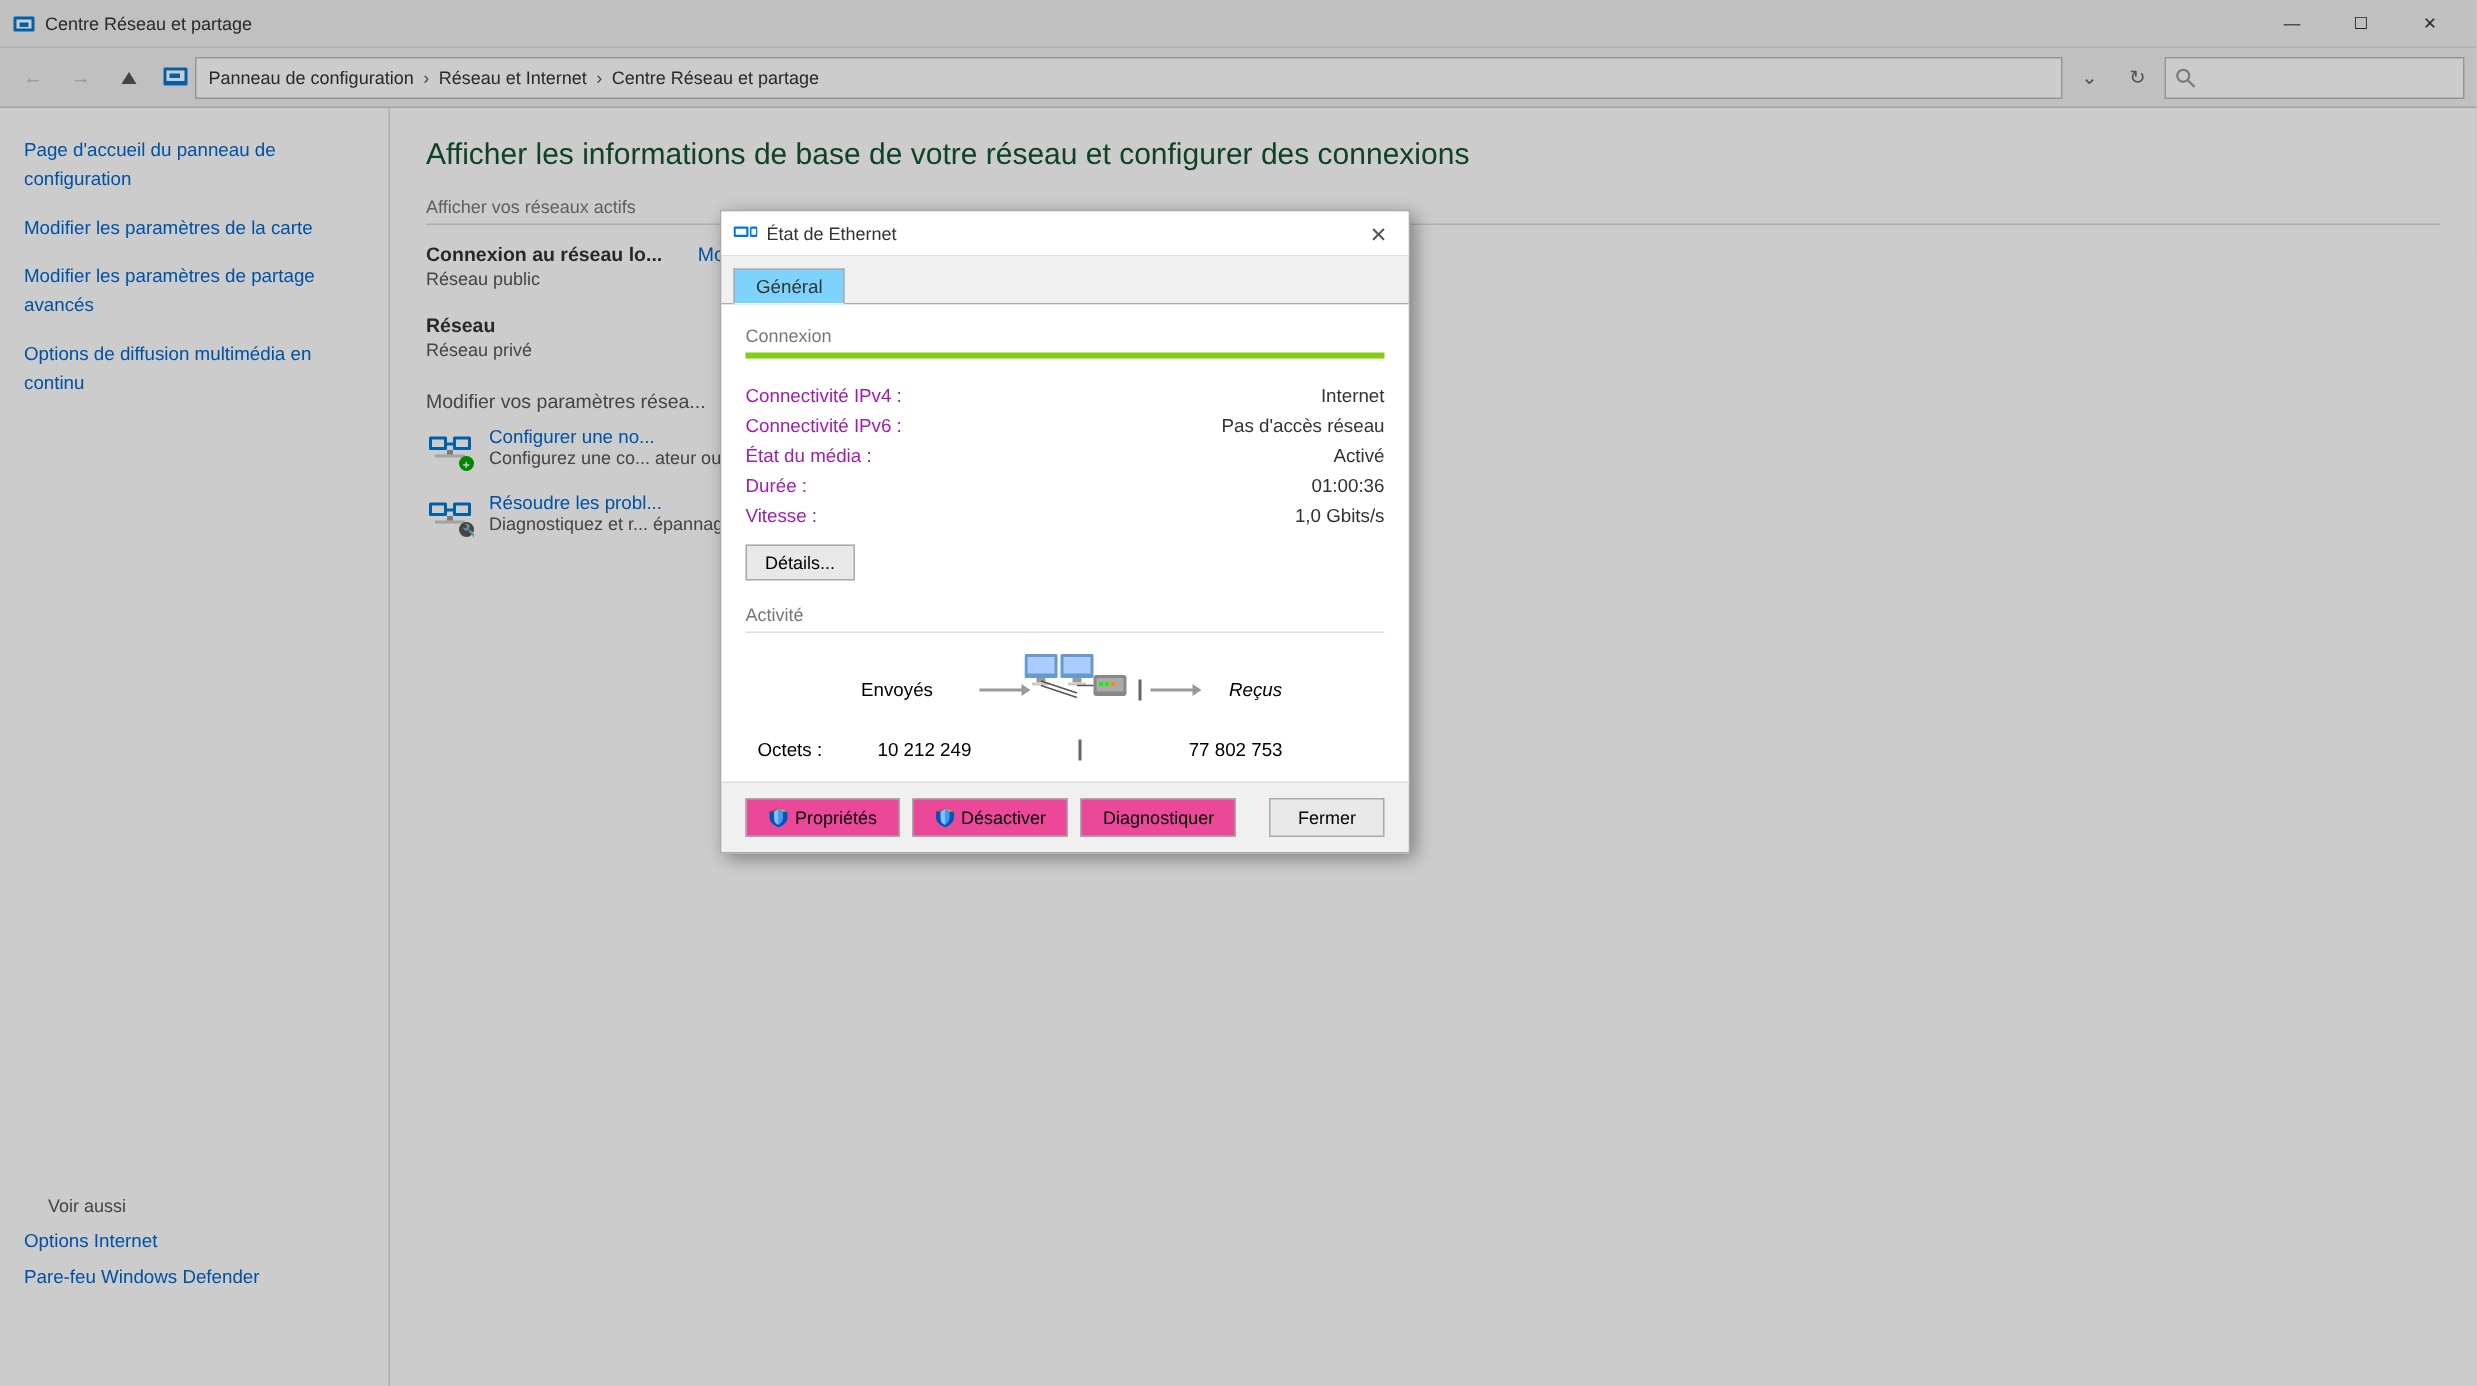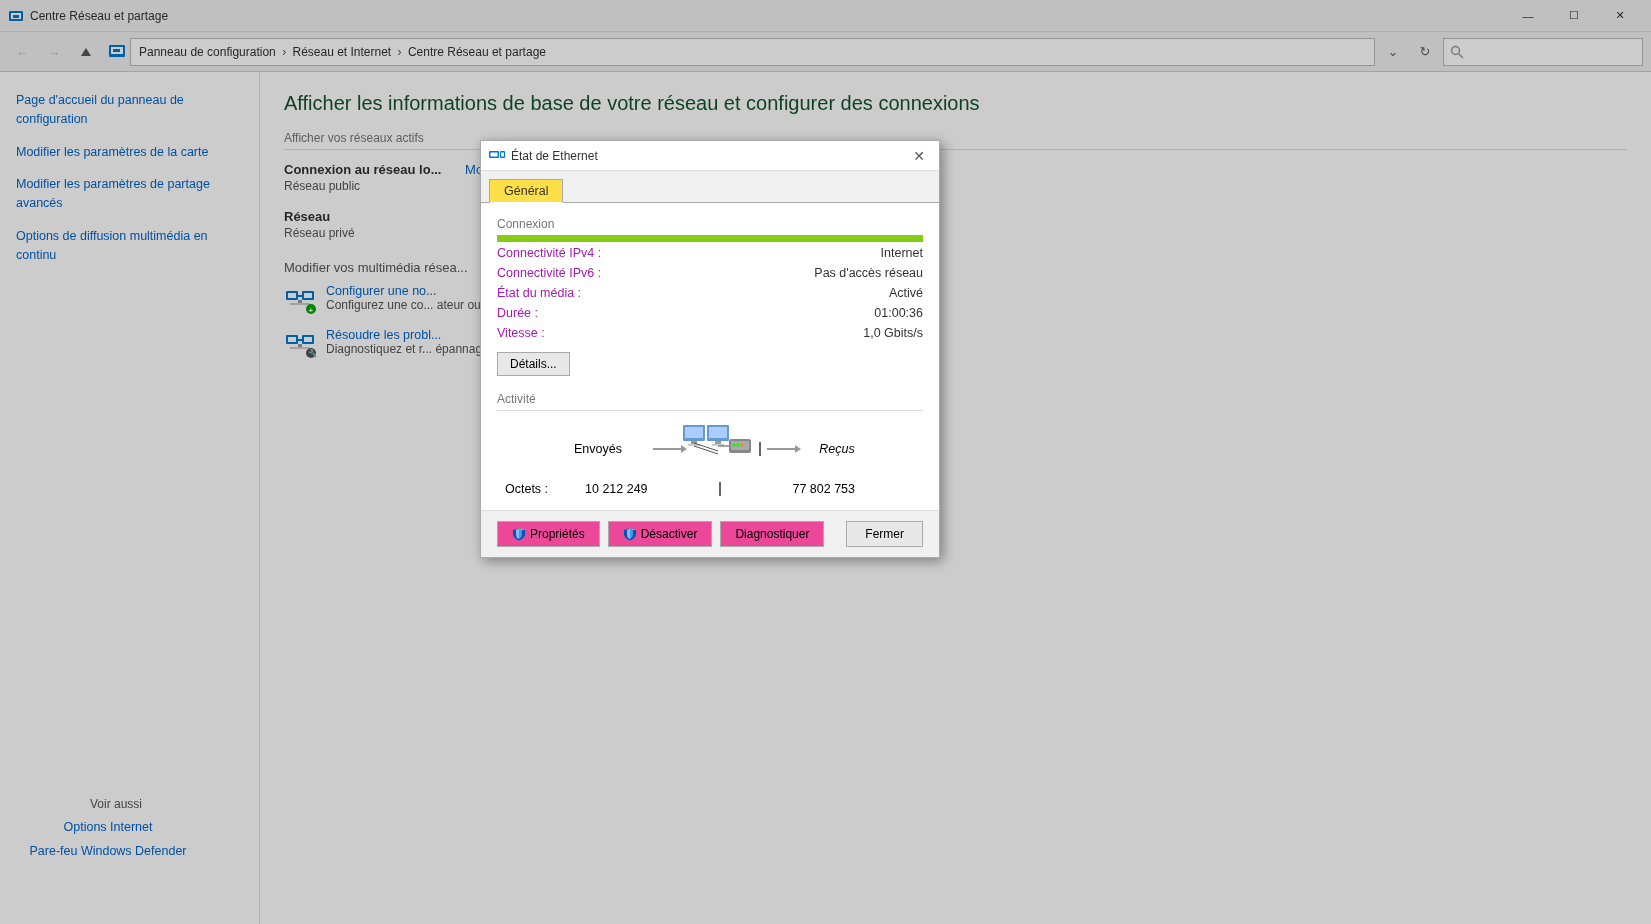--- a/index.html
+++ b/index.html
@@ -246,42 +246,42 @@
       padding: 4px 14px;
       font-size: 12.5px;
       cursor: pointer;
       background: #ddd;
       border: 1px solid #aaa;
       border-bottom: none;
       margin-right: 2px;
       color: #333;
     }
     .dialog-tab.active {
-      background: #fde047;
+      background: #7dd3fc;
       color: #333;
       border-bottom: 1px solid white;
       margin-bottom: -1px;
       z-index: 1;
     }
 
     
     .dialog-body {
       padding: 14px 16px;
       background: white;
     }
 
     .info-section {
       margin-bottom: 16px;
     }
     .info-section-title {
       font-size: 12px;
       color: #777;
-      border-bottom: 7px solid #84cc16;
+      border-bottom: 4px solid #84cc16;
       padding-bottom: 4px;
-      margin-bottom: 4px;
+      margin-bottom: 18px;
     }
     .info-row {
       display: flex;
       justify-content: space-between;
       margin-bottom: 6px;
       font-size: 12.5px;
     }
     .info-label {
       color: #a21caf;
     }
@@ -398,21 +398,21 @@
 <div class="main-layout">
 
   <div class="sidebar" style="position:relative;">
     <div class="sidebar-section">
       <a class="sidebar-link">Page d'accueil du panneau de configuration</a>
       <a class="sidebar-link" style="margin-top:8px;display:block;">Modifier les paramètres de la carte</a>
       <a class="sidebar-link" style="margin-top:8px;display:block;">Modifier les paramètres de partage avancés</a>
       <a class="sidebar-link" style="margin-top:8px;display:block;">Options de diffusion multimédia en continu</a>
     </div>
 
-    <div style="position:absolute; bottom: 60px; left:0; width:232px; padding: 0 16px; text-align: center;">
+    <div style="position:absolute; bottom: 60px; left:0; width:232px; padding: 0 16px;">
       <div class="sidebar-section-title">Voir aussi</div>
       <a class="sidebar-link" style="padding-left:0;">Options Internet</a>
       <a class="sidebar-link" style="padding-left:0;">Pare-feu Windows Defender</a>
     </div>
   </div>
 
   <div class="content">
     <div class="page-title">Afficher les informations de base de votre réseau et configurer des connexions</div>
 
     <div class="section-header">Afficher vos réseaux actifs</div>
@@ -426,21 +426,21 @@
       </div>
       <div class="network-sublabel">Réseau public</div>
     </div>
 
     <div class="network-item" style="margin-top:16px;">
       <div class="network-label">Réseau</div>
       <div class="network-sublabel">Réseau privé</div>
     </div>
 
     <div class="action-section">
-      <div class="action-title">Modifier vos multimédia résea...</div>
+      <div class="action-title">Modifier vos paramètres résea...</div>
 
       <div class="action-item">
 
         <svg class="net-icon-img" viewBox="0 0 32 32">
           <rect x="2" y="8" width="12" height="9" rx="1" fill="#0078d4"></rect>
           <rect x="4" y="10" width="8" height="5" fill="white"></rect>
           <rect x="18" y="8" width="12" height="9" rx="1" fill="#0078d4"></rect>
           <rect x="20" y="10" width="8" height="5" fill="white"></rect>
           <rect x="14" y="12" width="4" height="2" fill="#0078d4"></rect>
           <rect x="6" y="20" width="20" height="2" fill="#ccc"></rect>

